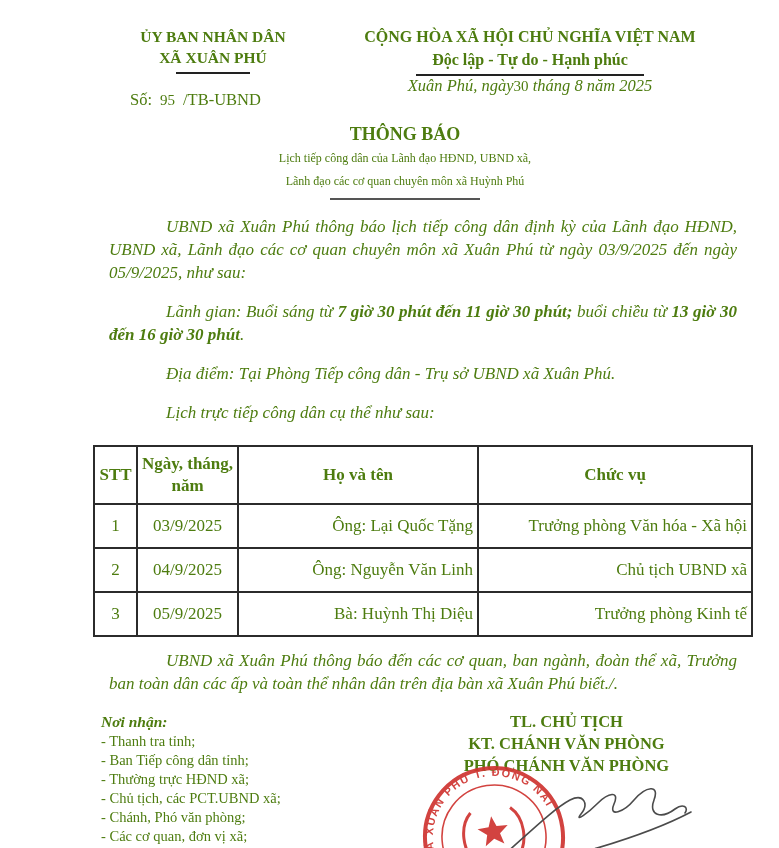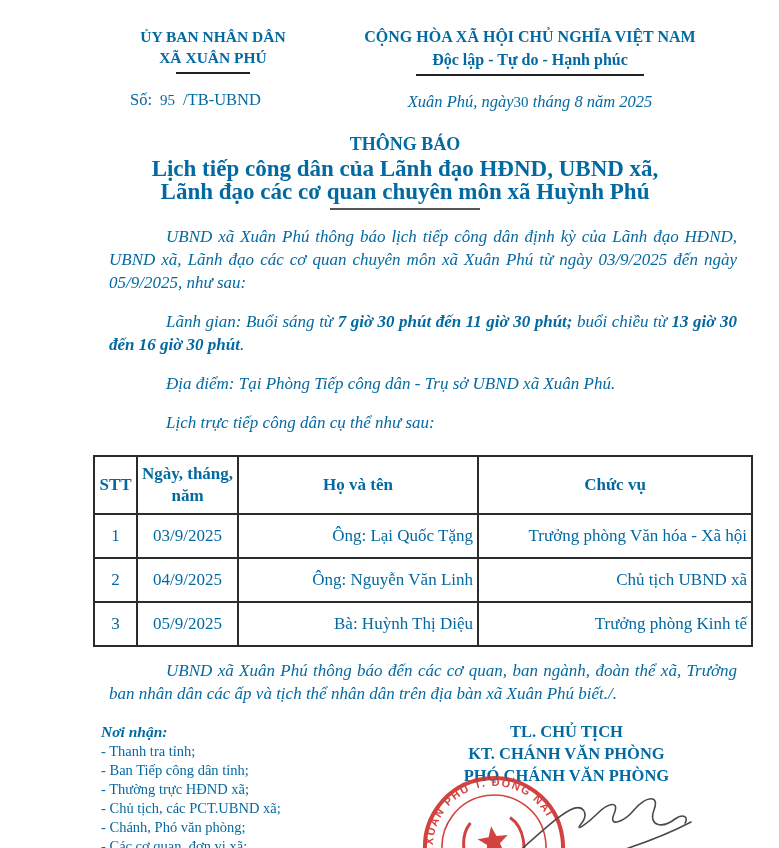--- a/index.html
+++ b/index.html
@@ -2,41 +2,41 @@
 <html><head>
 <meta charset="utf-8">
 <style>
   html,body{margin:0;padding:0;background:#ffffff;}
   .page{
     position:relative;
     width:779px;height:848px;
     box-sizing:border-box;
     padding:26px 26px 0 93px;
     background:#ffffff;
-    color:#0369a1;
+    color:#4d7c0f;
     font-family:"Liberation Serif","DejaVu Serif",serif;
     overflow:hidden;
   }
   
   .hdr{display:flex;align-items:flex-start;}
   .hdr-left{width:240px;text-align:center;}
   .hdr-right{width:390px;margin-left:auto;margin-right:28px;text-align:center;}
   .org-line{font-weight:bold;font-size:15.5px;line-height:21px;}
   .motto1{font-weight:bold;font-size:16px;line-height:22px;}
   .motto2{font-weight:bold;font-size:16px;line-height:22px;margin-top:1px;}
   .rule-sm{width:74px;border-bottom:2px solid #222;margin:4px auto 0;}
   .rule-md{width:228px;border-bottom:2px solid #222;margin:3px auto 0;}
   .so-line{margin-top:16px;text-align:left;padding-left:7px;font-size:16.5px;margin-left:30px;}
   .so-num{font-size:15px;padding:0 8px;}
-  .date-line{margin-top:16px;font-style:italic;font-size:16.5px;}
+  .date-line{font-style:italic;font-size:16.5px;}
   .upright{font-style:normal;font-size:15px;}
   
-  .title-block{margin-top:20px;text-align:center;transform:translateX(-18px);}
+  .title-block{margin-top:12px;text-align:center;transform:translateX(-18px);}
   .title-main{font-weight:bold;font-size:18px;line-height:25px;}
-  .title-sub{font-weight:bold;font-size:23px;line-height:23px;}
+  .title-sub{font-weight:normal;font-size:12px;line-height:23px;}
   .title-range{font-weight:bold;font-style:italic;font-size:17px;line-height:24px;}
   .title-divider{width:150px;border-bottom:2px solid #555;margin:5px auto 0;}
   
   .para{font-size:17px;line-height:23px;text-align:justify;text-indent:57px;margin:16px;font-style:italic;}
   .para.first{margin-top:15px;}
   
   table.schedule{border-collapse:collapse;width:100%;margin-top:21px;table-layout:fixed;padding-left:36px;}
   table.schedule th,table.schedule td{border:2px solid #2b2b2b;font-size:17px;}
   table.schedule th{font-weight:bold;padding:6px 3px;text-align:center;line-height:22px;}
   table.schedule td{padding:10px 4px;line-height:22px;}
@@ -121,21 +121,21 @@
     </tr>
     <tr>
       <td class="c">3</td>
       <td class="c">05/9/2025</td>
       <td class="l">Bà: Huỳnh Thị Diệu</td>
       <td class="l">Trưởng phòng Kinh tế</td>
     </tr>
   </tbody>
     </table>
 
-  <p class="para" style="margin-top:12px;">UBND xã Xuân Phú thông báo đến các cơ quan, ban ngành, đoàn thể xã, Trưởng ban nhân dân các ấp và tịch thể nhân dân trên địa bàn xã Xuân Phú biết./.</p>
+  <p class="para" style="margin-top:12px;">UBND xã Xuân Phú thông báo đến các cơ quan, ban ngành, đoàn thể xã, Trưởng ban toàn dân các ấp và toàn thể nhân dân trên địa bàn xã Xuân Phú biết./.</p>
 
   <div class="footer">
     <div class="recipients">
       <div class="recip-title">Nơi nhận:</div>
       <div class="recip-item">- Thanh tra tỉnh;</div>
       <div class="recip-item">- Ban Tiếp công dân tỉnh;</div>
       <div class="recip-item">- Thường trực HĐND xã;</div>
       <div class="recip-item">- Chủ tịch, các PCT.UBND xã;</div>
       <div class="recip-item">- Chánh, Phó văn phòng;</div>
       <div class="recip-item">- Các cơ quan, đơn vị xã;</div>

